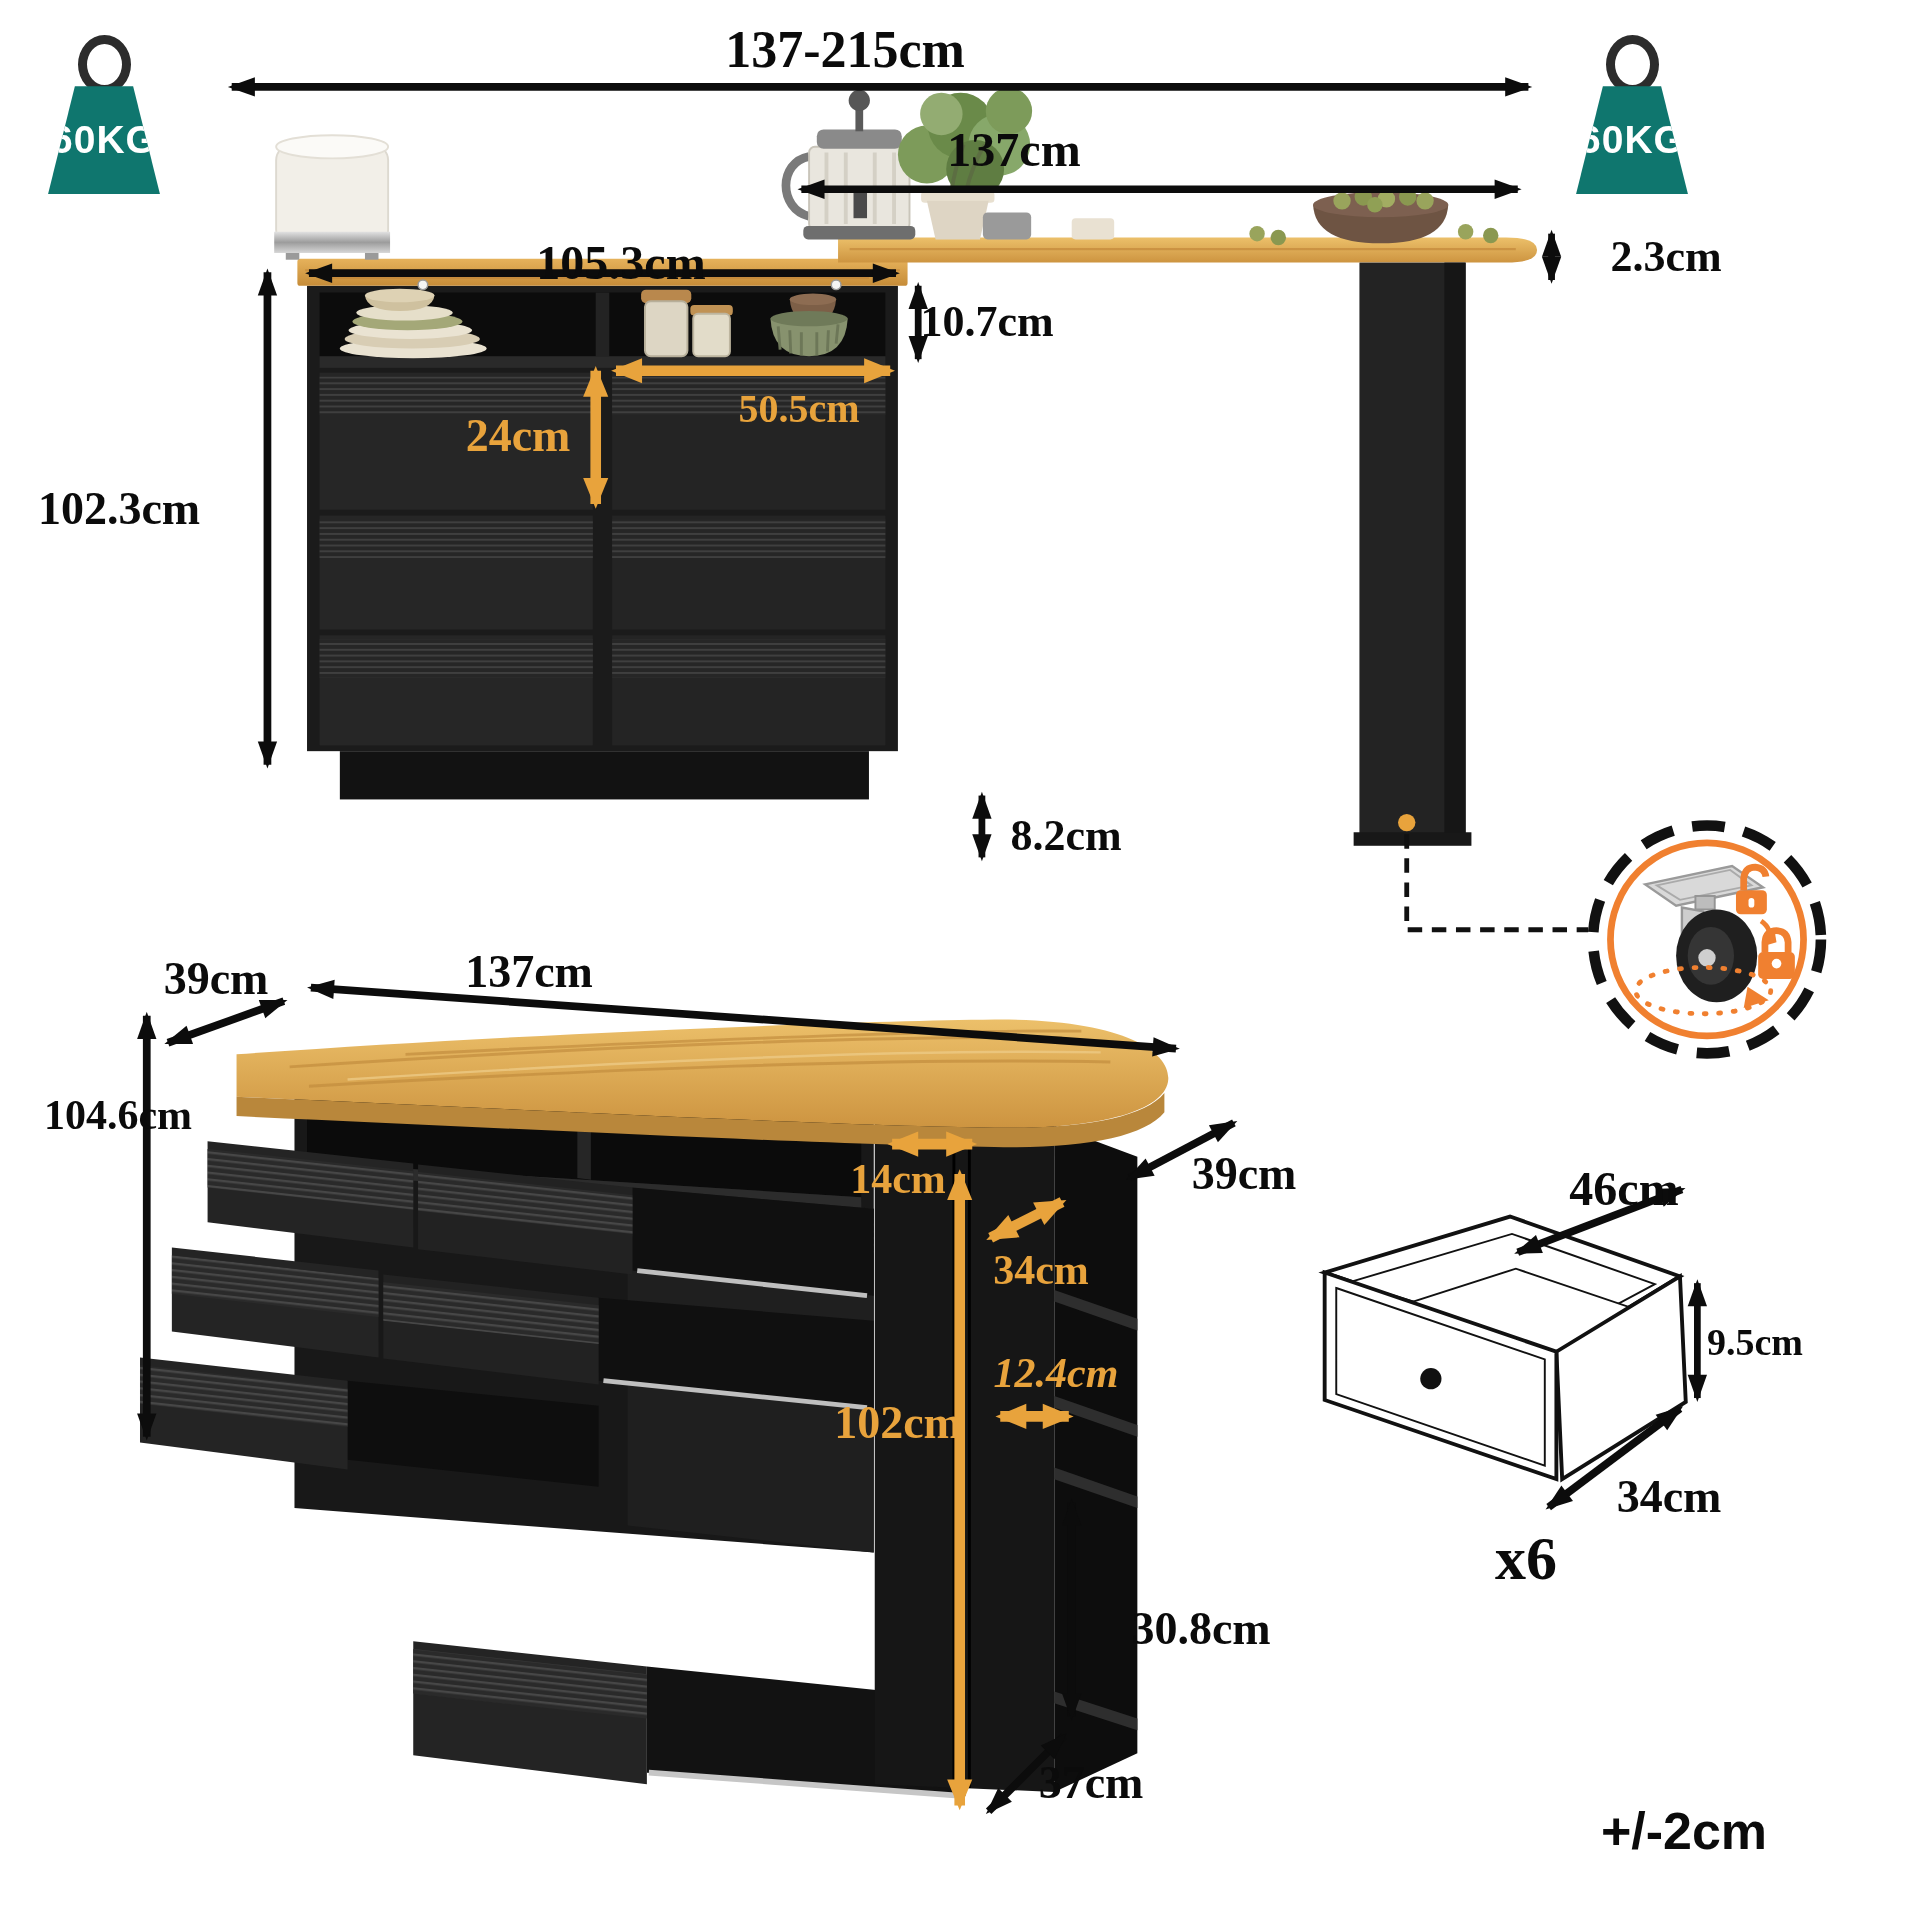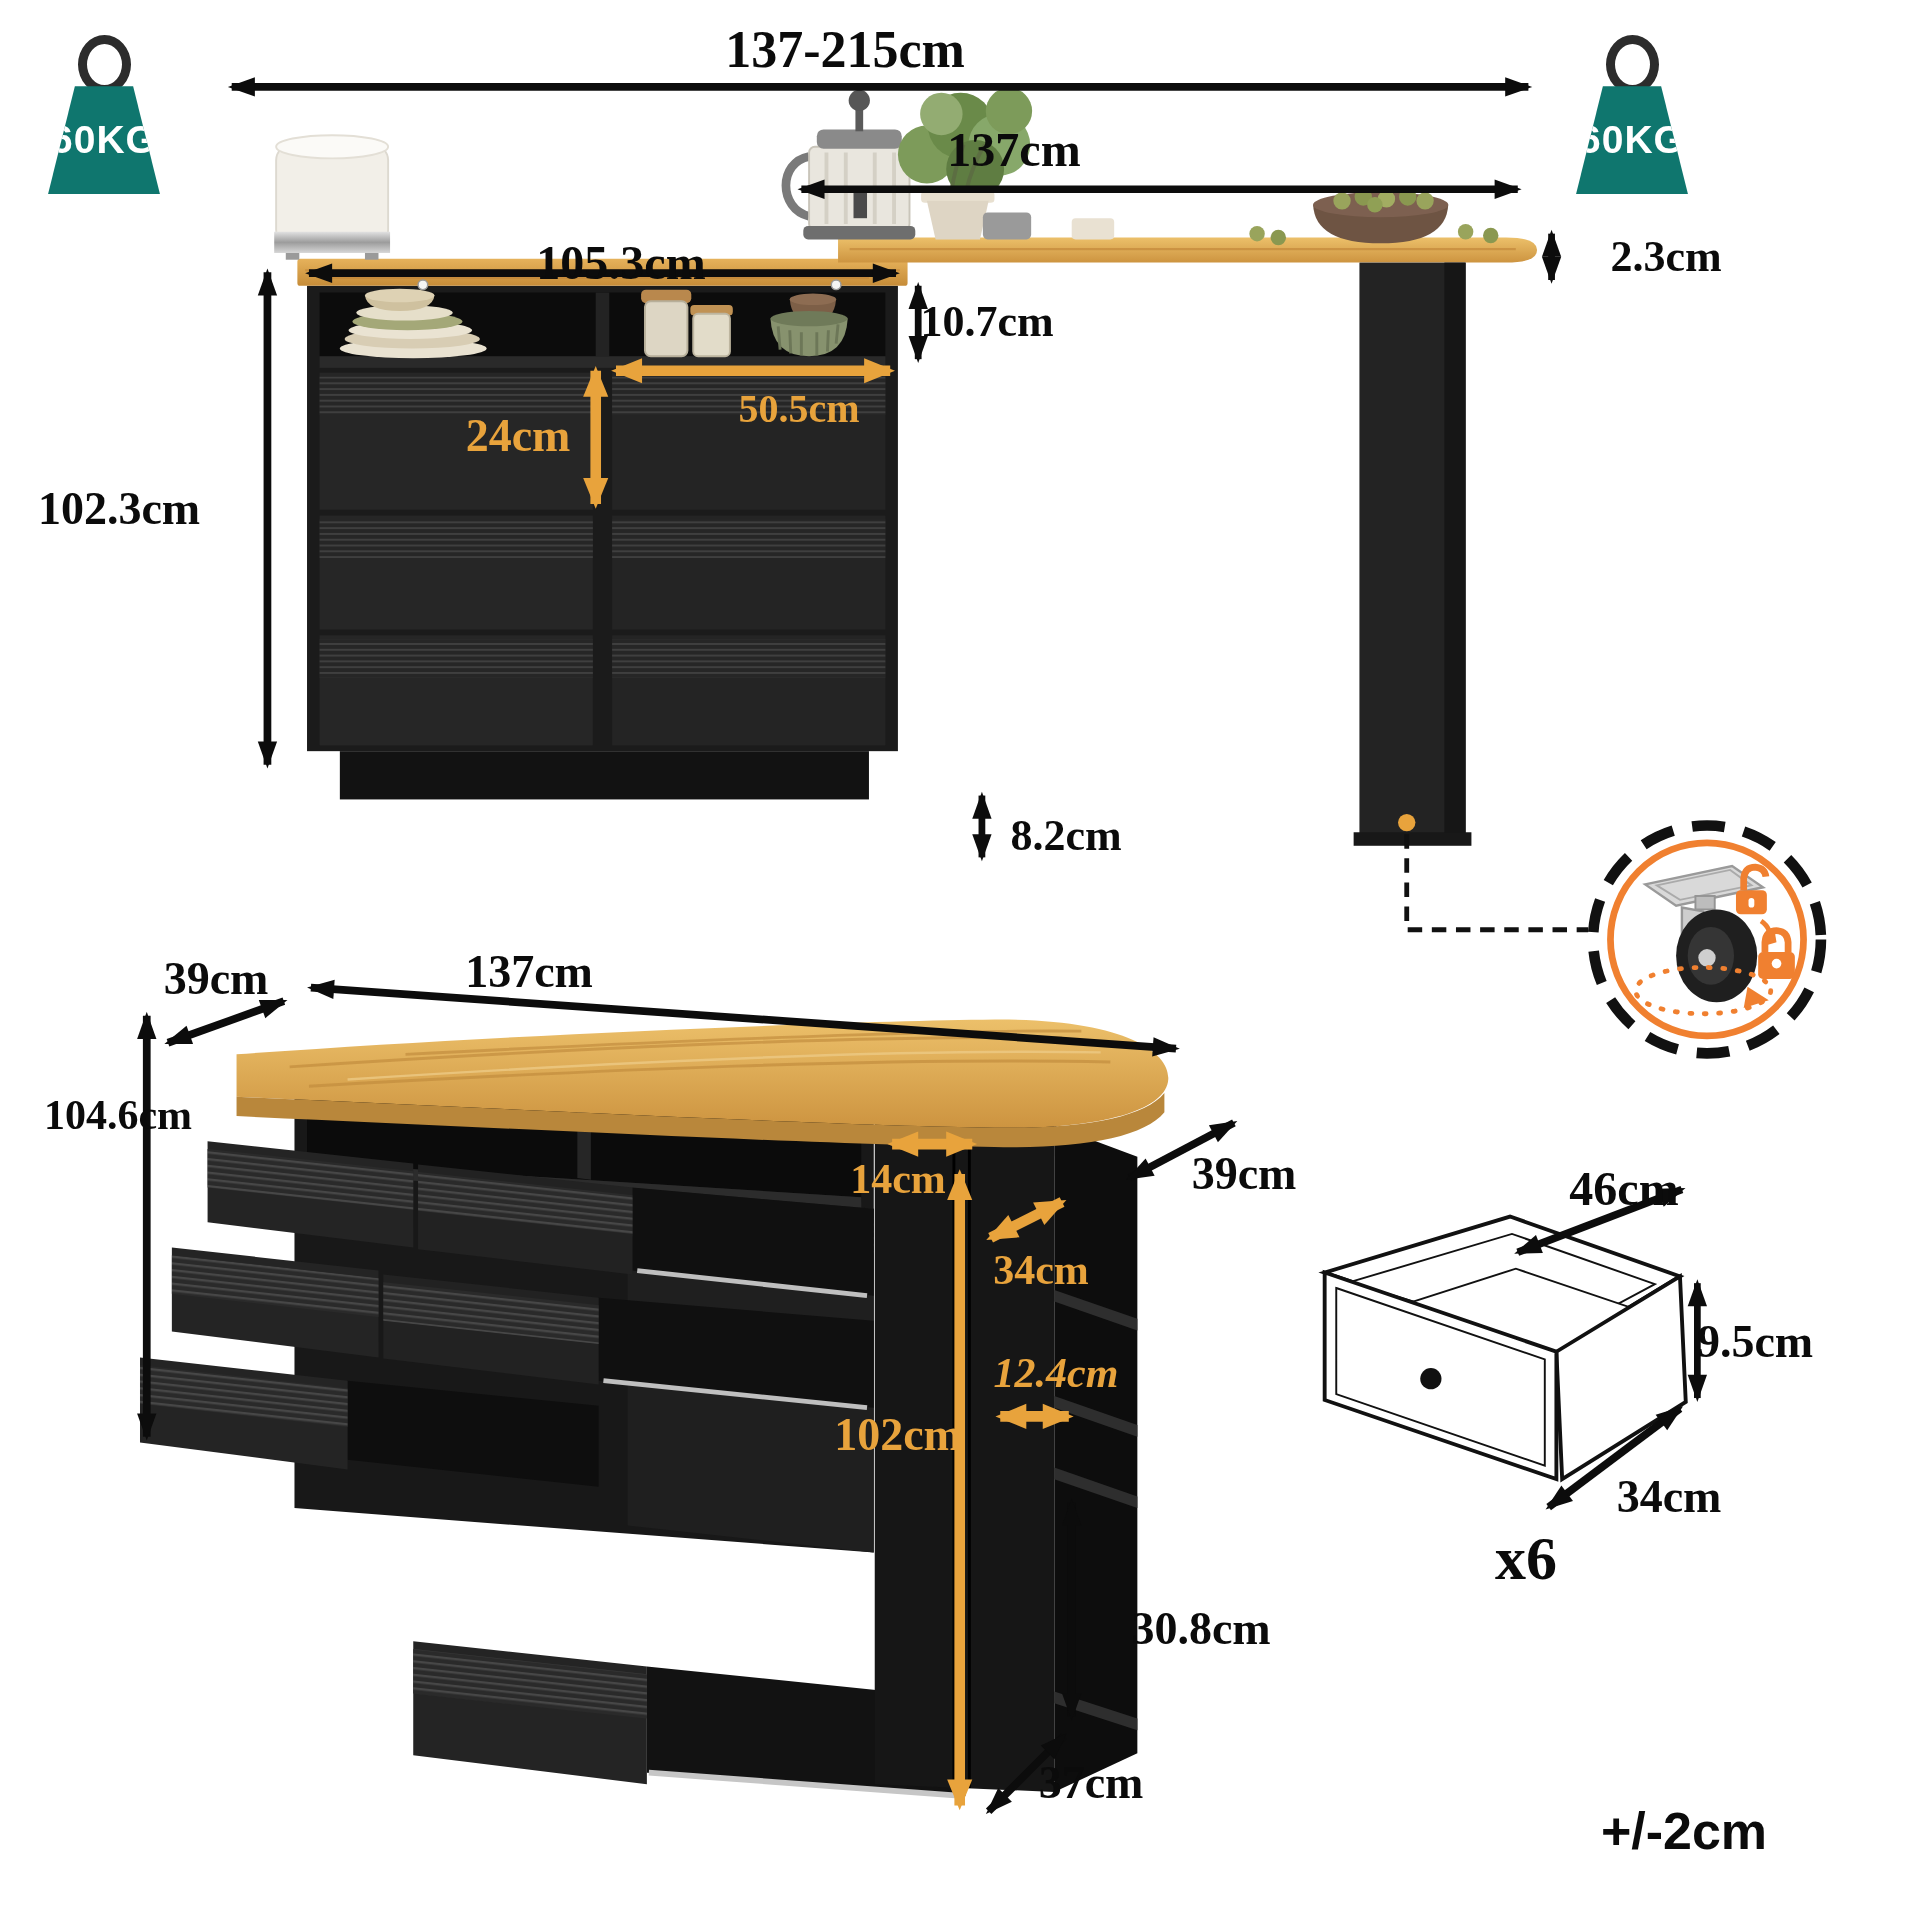--- a/index.html
+++ b/index.html
@@ -311,23 +311,23 @@
 
 <div class="lbl" style="left:216px;top:979px;font-size:46px;">39cm</div>
 <div class="lbl" style="left:529px;top:972px;font-size:46px;">137cm</div>
 <div class="lbl" style="left:118px;top:1115px;font-size:42px;">104.6cm</div>
 <div class="lbl" style="left:1244px;top:1174px;font-size:46px;">39cm</div>
 <div class="lbl" style="left:1201px;top:1629px;font-size:46px;">30.8cm</div>
 <div class="lbl" style="left:1091px;top:1783px;font-size:46px;">37cm</div>
 <div class="lbl or" style="left:898px;top:1179px;font-size:42px;">14cm</div>
 <div class="lbl or" style="left:1041px;top:1270px;font-size:42px;">34cm</div>
 <div class="lbl or" style="left:1056px;top:1373px;font-size:42px;font-style:italic;">12.4cm</div>
-<div class="lbl or" style="left:898px;top:1423px;font-size:46px;margin-top:12px;">102cm</div>
+<div class="lbl or" style="left:898px;top:1423px;font-size:46px;">102cm</div>
 
 <div class="lbl" style="left:1624px;top:1189px;font-size:48px;">46cm</div>
-<div class="lbl" style="left:1755px;top:1342px;font-size:46px;">9.5cm</div>
+<div class="lbl" style="left:1755px;top:1342px;font-size:38px;">9.5cm</div>
 <div class="lbl" style="left:1669px;top:1497px;font-size:46px;">34cm</div>
 <div class="lbl" style="left:1526px;top:1558px;font-size:62px;">x6</div>
 
 <div class="lbl tol" style="left:1684px;top:1831px;font-size:52px;">+/-2cm</div>
 
 </div>
 
 
 </body></html>

